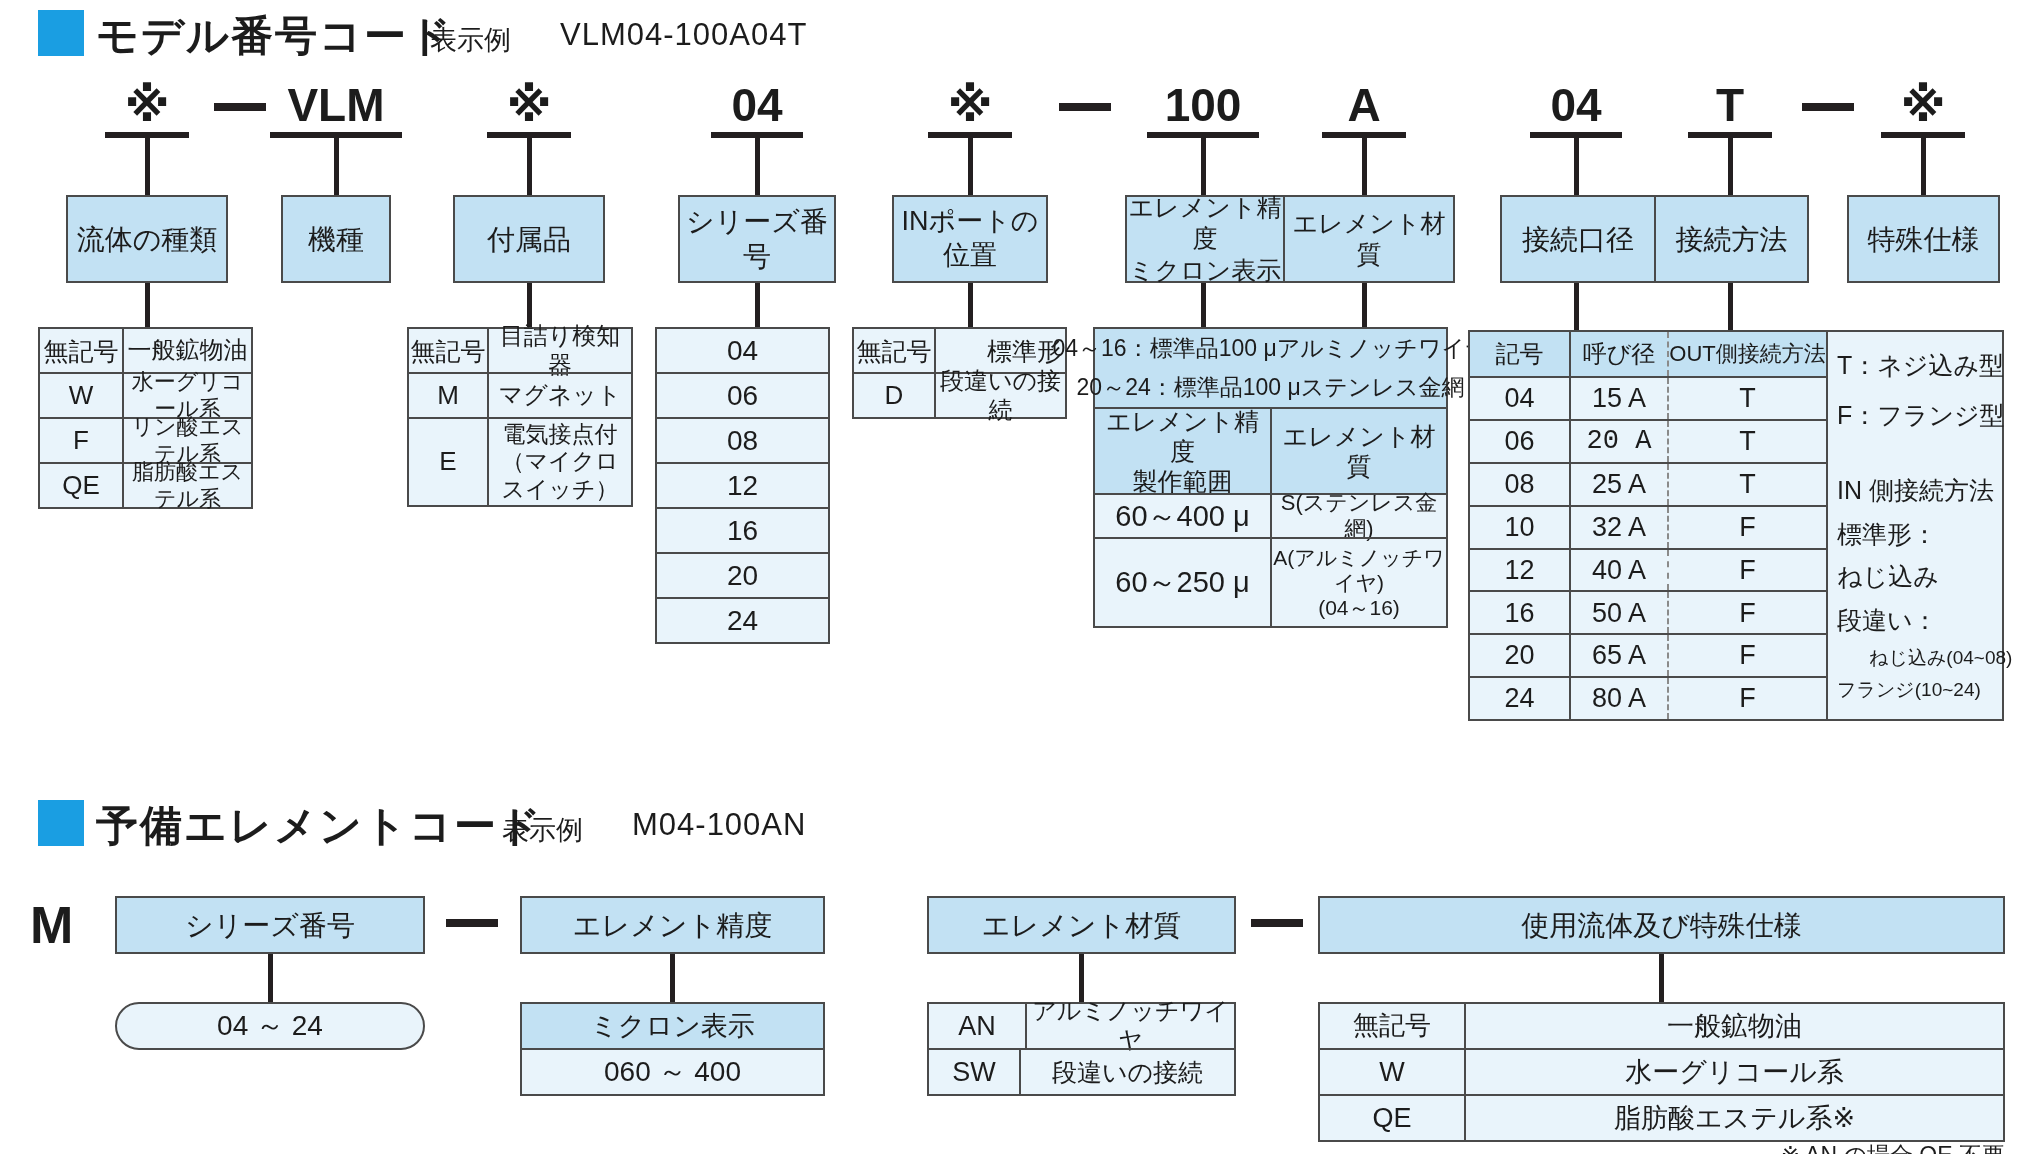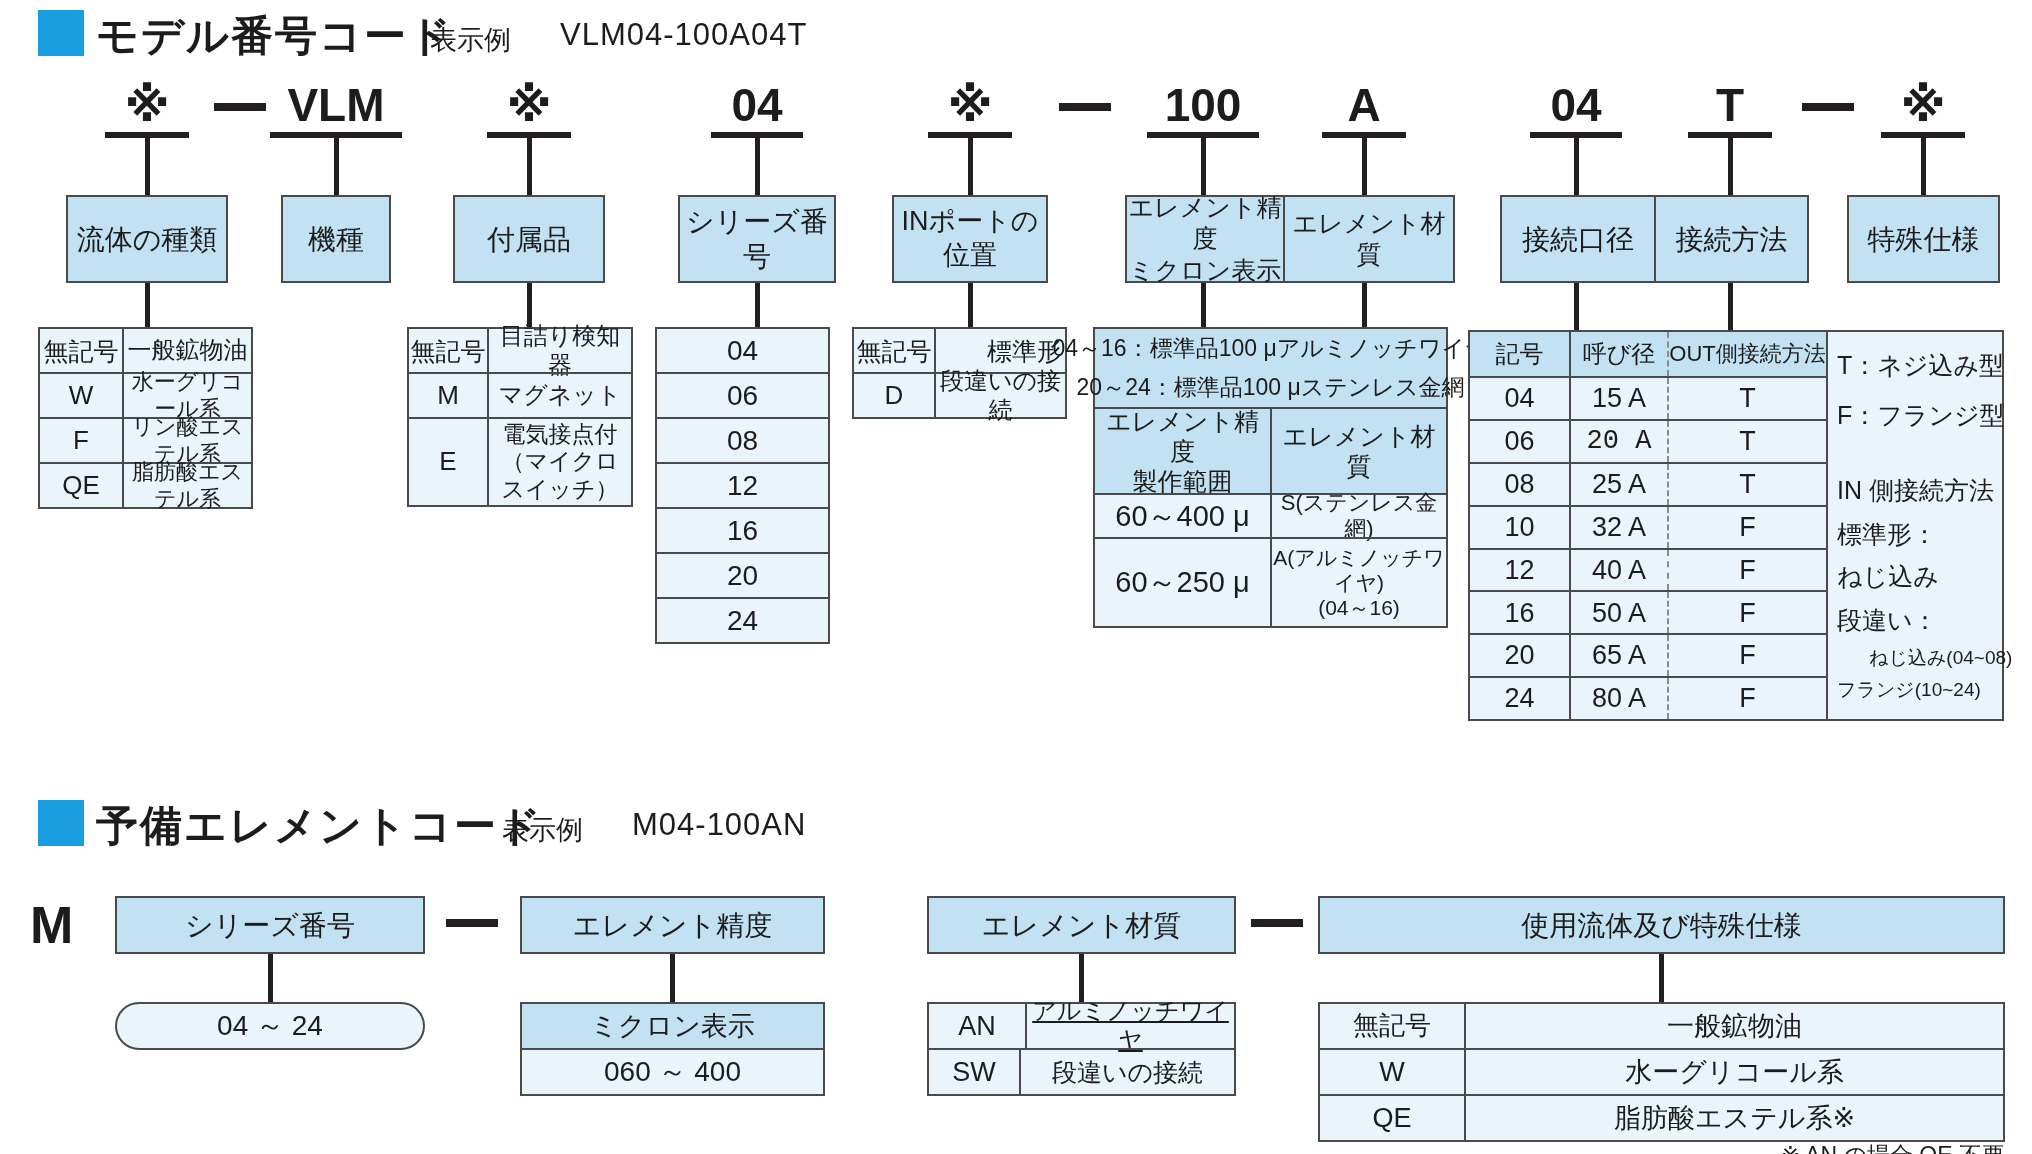--- a/index.html
+++ b/index.html
@@ -300,21 +300,21 @@
         <div class="td mid" style="flex:1;font-size:27px;">ミクロン表示</div>
       </div>
     <div class="tr" style="height:44px;">
         <div class="td" style="flex:1;font-size:28px;">060 ～ 400</div>
       </div>
   </div>
 
   <div class="tbl" style="left:927px;top:1002px;width:309px;">
     <div class="tr" style="height:44px;">
       <div class="td" style="width:96px;font-size:27px;">AN</div>
-      <div class="td" style="flex:1;font-size:24px;text-decoration:underline;">アルミノッチワイヤ</div>
+      <div class="td" style="flex:1;font-size:24px;">アルミノッチワイヤ</div>
     </div>
     <div class="tr" style="height:44px;">
       <div class="td" style="width:90px;font-size:27px;">SW</div>
       <div class="td" style="flex:1;font-size:25px;">段違いの接続</div>
     </div>
   </div>
 
   <div class="tbl" style="left:1318px;top:1002px;width:687px;">
     <div class="tr" style="height:44px;">
       <div class="td" style="width:144px;font-size:26px;">無記号</div>

